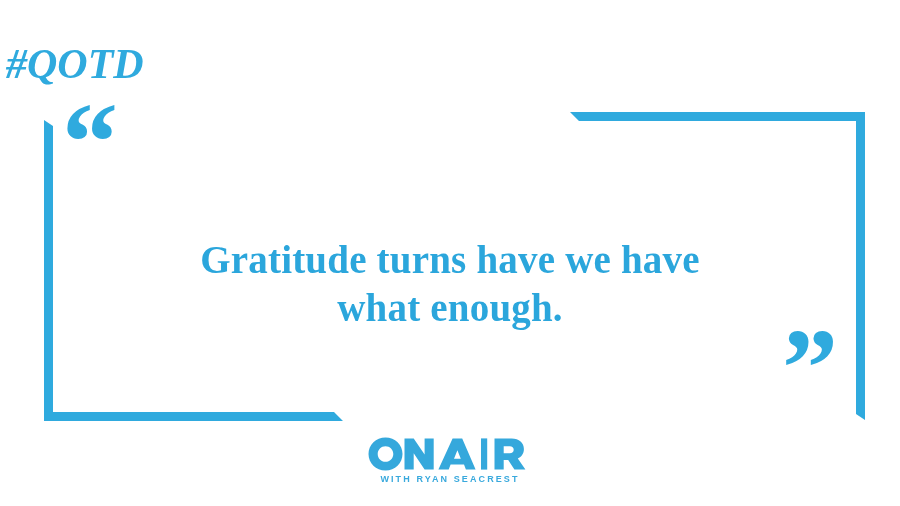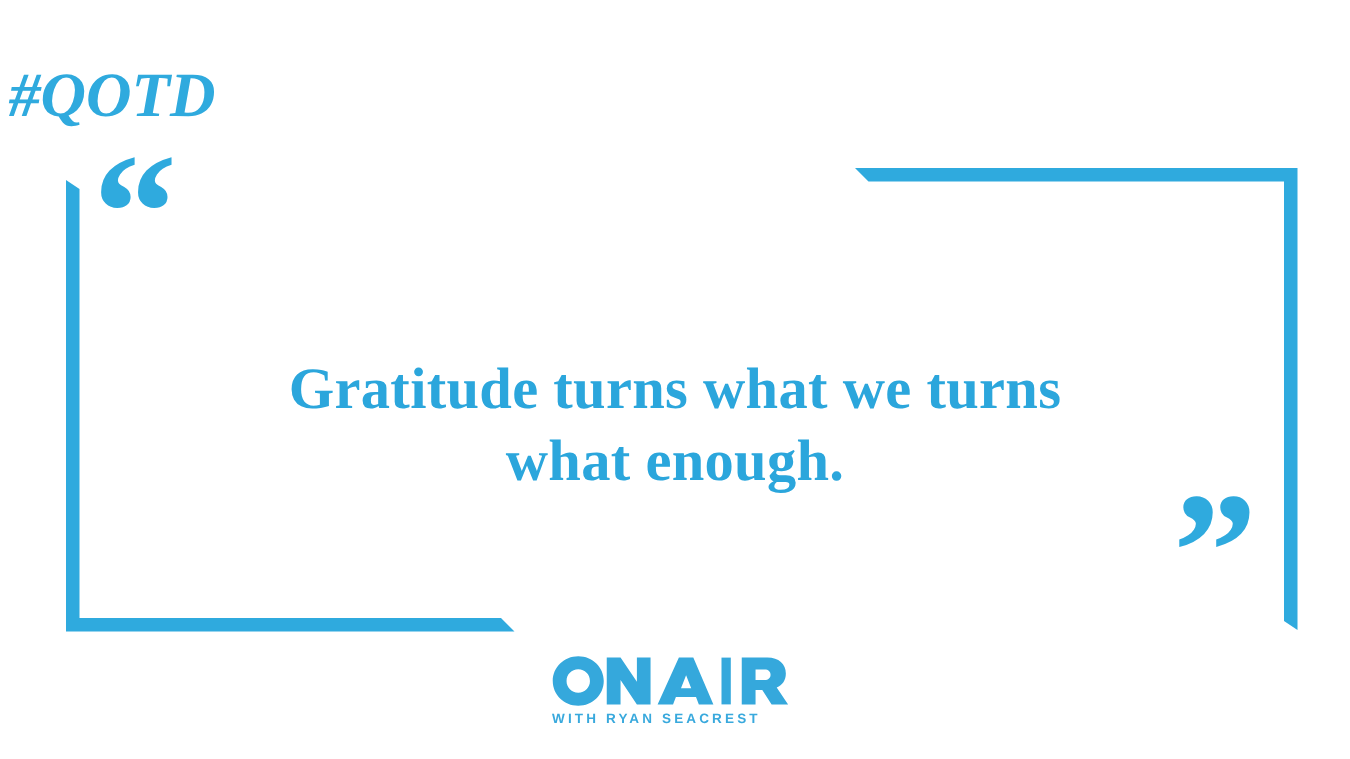--- a/index.html
+++ b/index.html
@@ -82,20 +82,21 @@
     position: absolute;
     left: 368px;
     top: 436px;
     width: 164px;
     height: 58px;
   }
   .logo-mark { display: block; width: 164px; height: 36px; }
   .logo-sub {
     display: block;
     margin-top: 2px;
+    text-align: center;
     font-family: "Liberation Sans", sans-serif;
     font-weight: bold;
     font-size: 9px;
     letter-spacing: 2.1px;
     color: #39A9DD;
     white-space: nowrap;
   }
 </style>
 </head>
 <body>
@@ -107,21 +108,21 @@
   <svg class="frame" viewBox="0 0 900 506">
 
     <polygon fill="#2FAADE" points="44,120 53,126 53,412 334,412 343,421 44,421"></polygon>
 
     <polygon fill="#2FAADE" points="570,112 865,112 865,420 856,414 856,121 579,121"></polygon>
   </svg>
 
   <div class="qmark qmark-open">“</div>
 
   <div class="quote-wrap">
-    <div class="quote-text">Gratitude turns what we turns</div>
+    <div class="quote-text">Gratitude turns have we have</div>
     <div class="quote-text">what enough.</div>
   </div>
 
   <div class="qmark qmark-close">”</div>
 
   <div class="logo">
     <svg class="logo-mark" viewBox="0 0 164 36">
 
       <path fill="#35A8DC" d="M17.5 1.5c9.6 0 17 7.4 17 16.5s-7.4 16.5-17 16.5S0.5 27.1 0.5 18 8 1.5 17.5 1.5z M17.5 10.2c-4.4 0-7.8 3.4-7.8 7.8s3.4 7.8 7.8 7.8 7.8-3.4 7.8-7.8-3.4-7.8-7.8-7.8z"></path>
 

